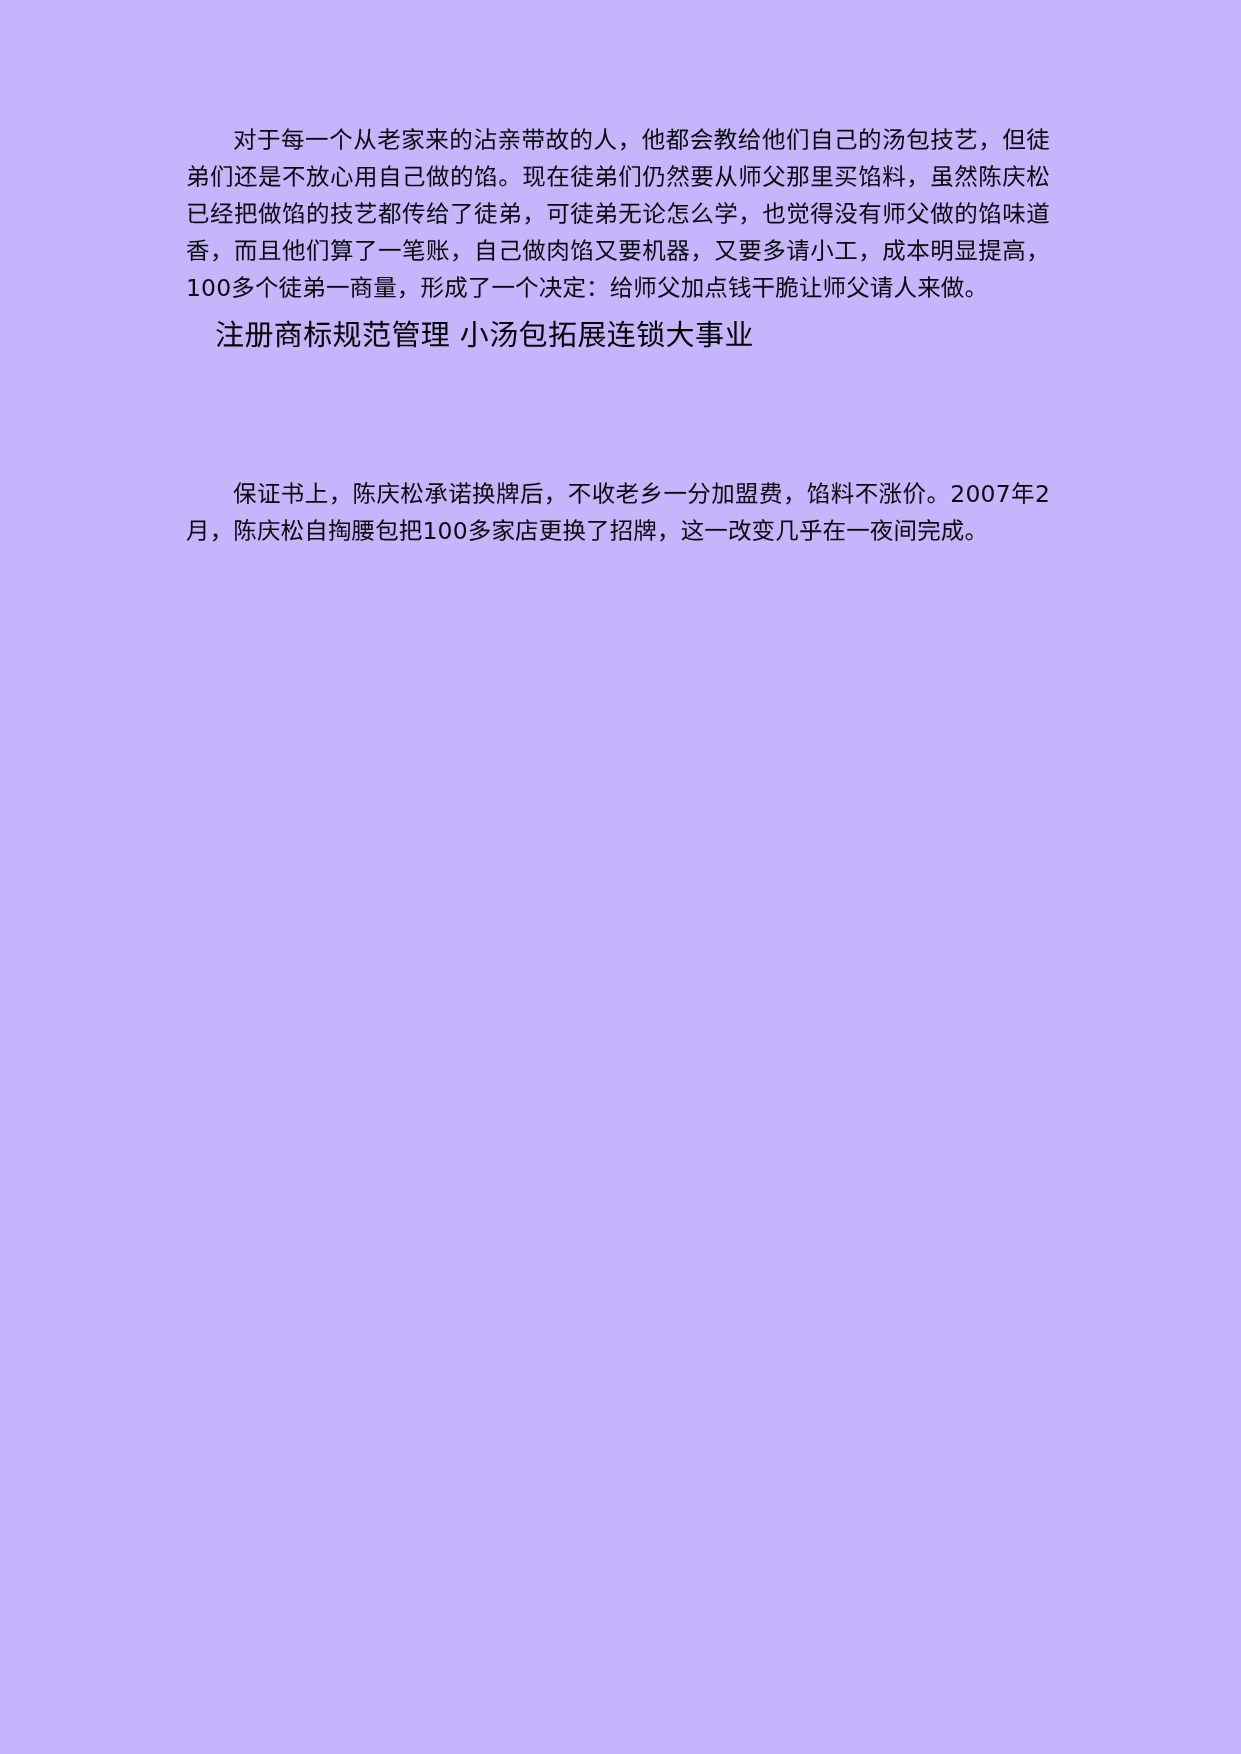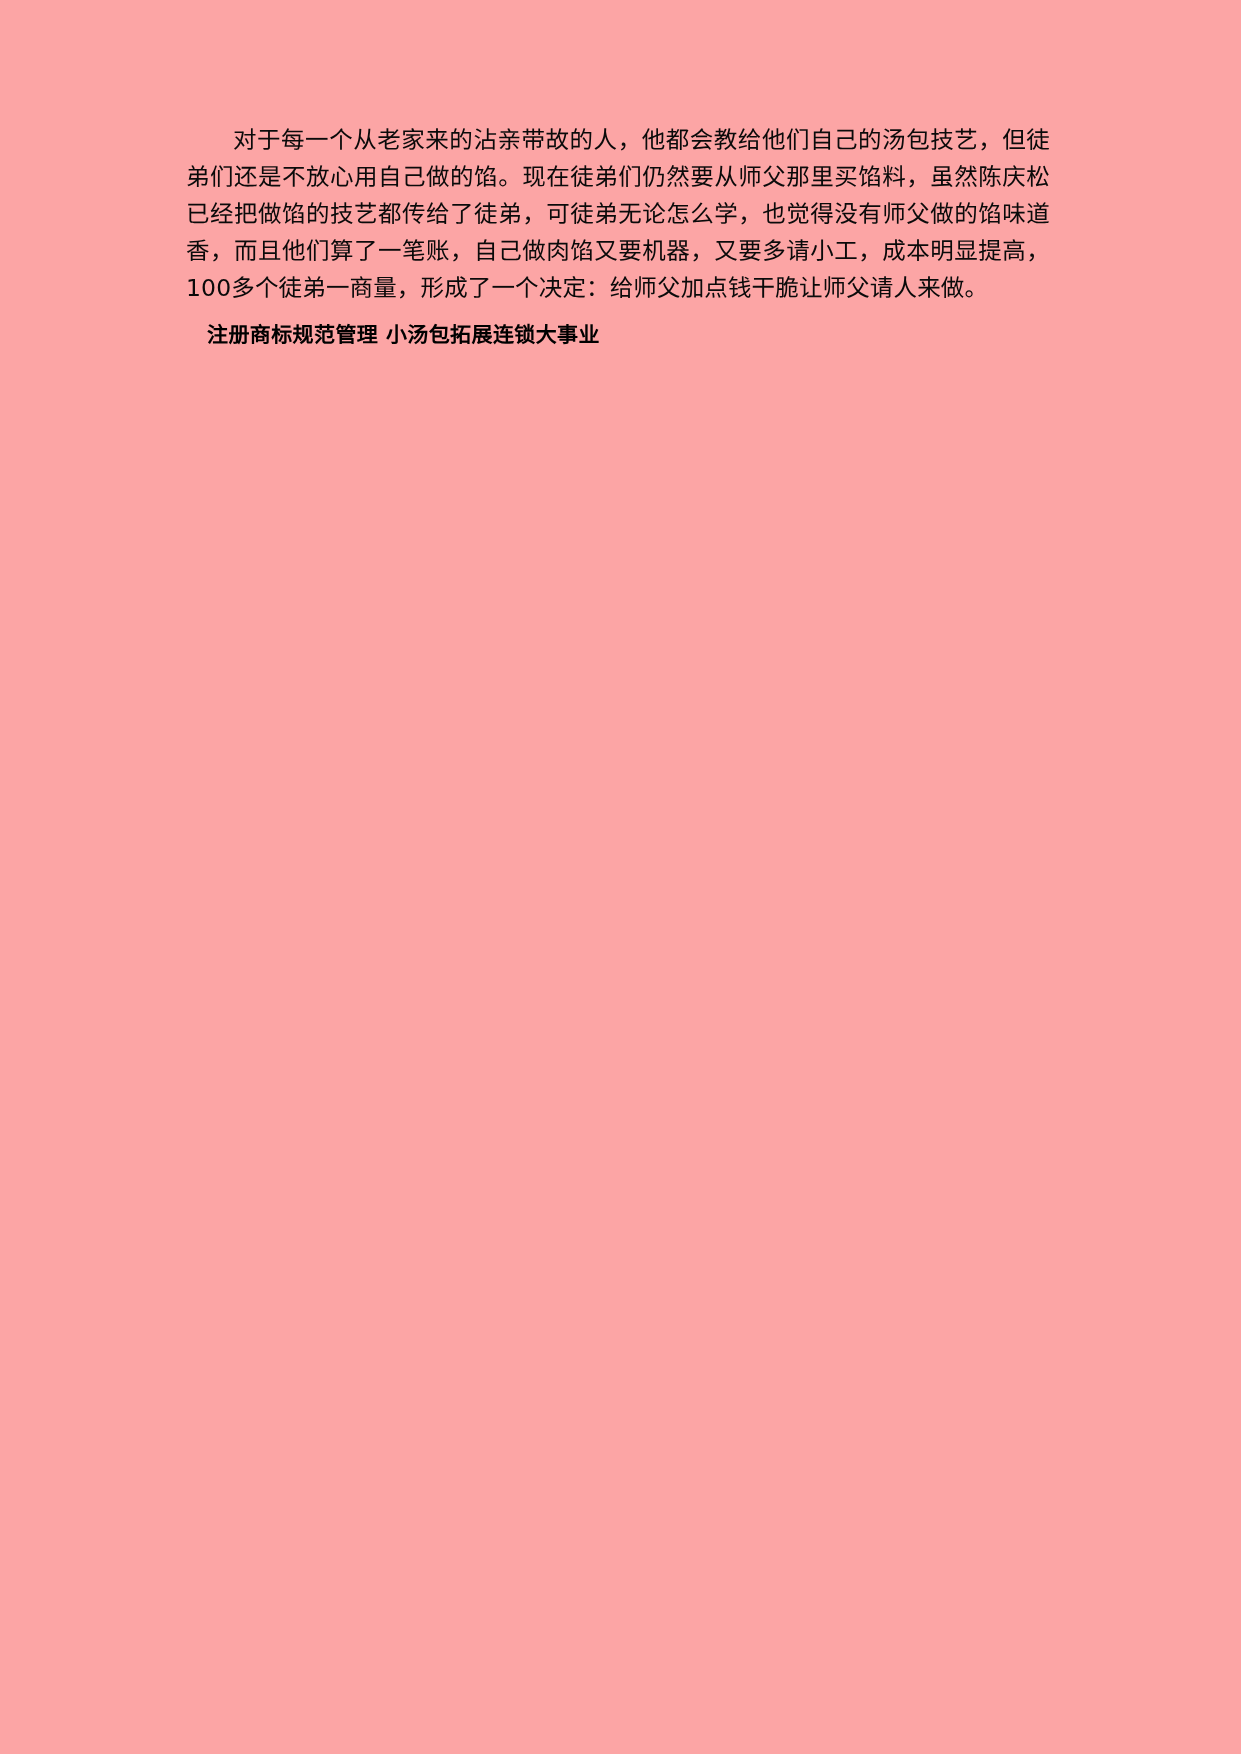--- a/index.html
+++ b/index.html
@@ -9,21 +9,21 @@
     background: #ffffff;
   }
   body {
     font-family: "DejaVu Sans", "Liberation Sans", sans-serif;
     -webkit-font-smoothing: antialiased;
   }
   .page {
     position: relative;
     width: 1241px;
     height: 1754px;
-    background: #fca5a5;
+    background: #c4b5fd;
     overflow: hidden;
     box-sizing: border-box;
   }
   .content {
     position: absolute;
     left: 186px;
     top: 122px;
     width: 864px;
   }
   .para {
@@ -31,24 +31,24 @@
     line-height: 37px;
     color: #0a0a0a;
     text-align: justify;
     text-justify: inter-ideograph;
     margin: 0 0 10px 0;
     letter-spacing: 0.15px;
     text-indent: 2em;
     font-weight: 400;
   }
   .heading {
-    font-size: 21px;
+    font-size: 29px;
     line-height: 37px;
     color: #000000;
-    font-weight: 700;
+    font-weight: 400;
     margin: 8px 0 10px 0;
     text-indent: 1em;
     letter-spacing: 0.4px;
   }
   .spacer-gap {
     height: 112px;
   }
 </style>
 </head>
 <body>
@@ -59,16 +59,17 @@
     <p class="para">对于每一个从老家来的沾亲带故的人，他都会教给他们自己的汤包技艺，但徒弟们还是不放心用自己做的馅。现在徒弟们仍然要从师父那里买馅料，虽然陈庆松已经把做馅的技艺都传给了徒弟，可徒弟无论怎么学，也觉得没有师父做的馅味道香，而且他们算了一笔账，自己做肉馅又要机器，又要多请小工，成本明显提高，100多个徒弟一商量，形成了一个决定：给师父加点钱干脆让师父请人来做。</p>
 
 
     <h2 class="heading">注册商标规范管理  小汤包拓展连锁大事业</h2>
 
 
     <div class="spacer-gap"></div>
 
 
 
+    <p class="para">保证书上，陈庆松承诺换牌后，不收老乡一分加盟费，馅料不涨价。2007年2月，陈庆松自掏腰包把100多家店更换了招牌，这一改变几乎在一夜间完成。</p>
 
 
   </div>
 </div>
 
 </body></html>

